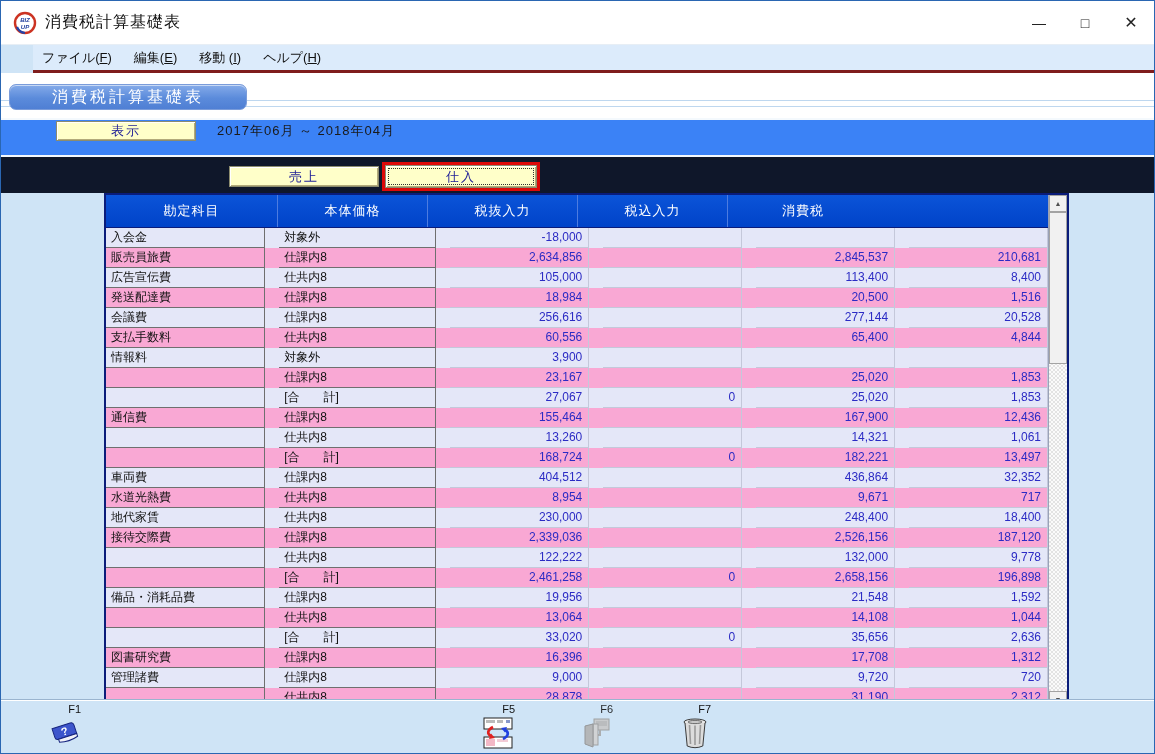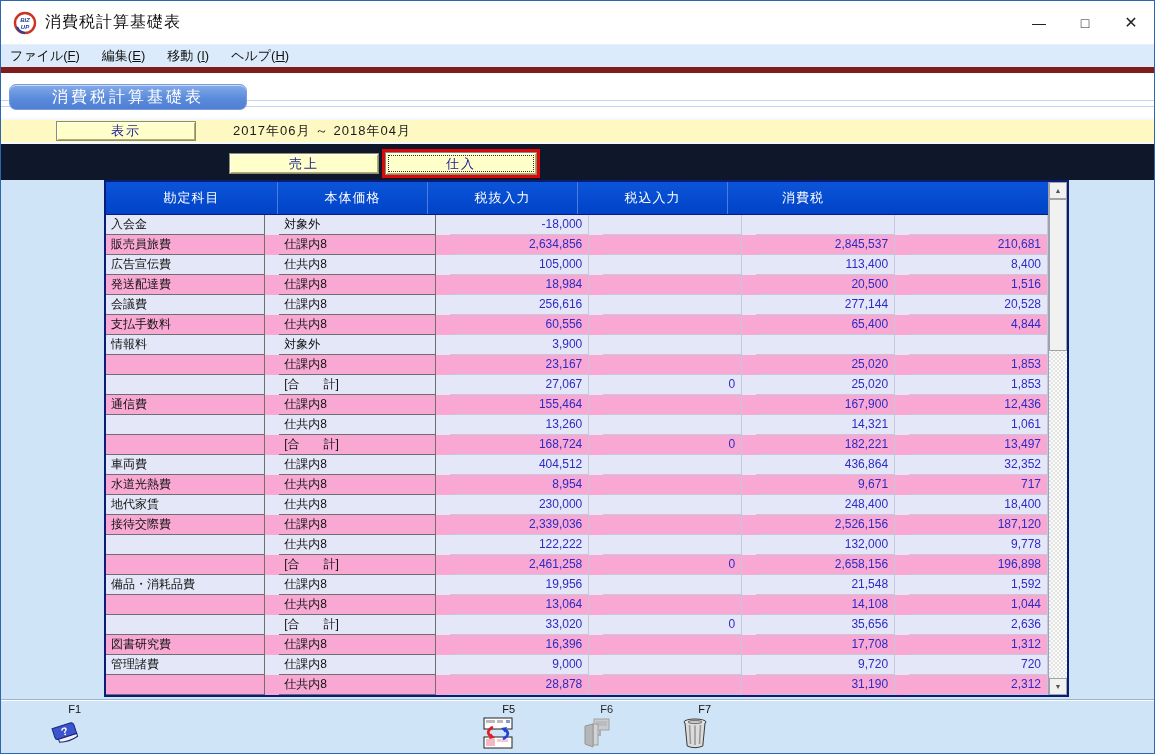--- a/index.html
+++ b/index.html
@@ -9,42 +9,42 @@
 
   
   .titlebar { height:44px; background:#ffffff; display:flex; align-items:center; border-bottom:1px solid #e7eef5; }
   .titlebar .logo { margin-left:12px; width:24px; height:24px; }
   .titlebar .title { margin-left:8px; font-size:16px; color:#111; letter-spacing:1px; }
   .win-controls { margin-left:auto; display:flex; height:100%; }
   .win-btn { width:46px; height:100%; display:flex; align-items:center; justify-content:center; font-size:14px; color:#222; cursor:default; }
   .win-btn.close { font-size:16px; }
 
   
-  .menubar { height:28px; background:#dcebfb; display:flex; align-items:center; border-bottom:6px solid #7f1d1d; }
+  .menubar { height:28px; background:#dcebfb; display:flex; align-items:center; border-bottom:3px solid #7f1d1d;margin-left:32px; }
   .menu-item { font-size:13px; color:#111; padding:0 11px; }
   .menu-item:first-child { padding-left:9px; }
   .menu-item u { text-decoration:underline; }
 
   
   .band { height:45px; background:#ffffff; position:relative; }
   .band .rule { position:absolute; left:0; right:0; height:1px; background:#bed7ef; }
   .rule.r1 { top:27px; } .rule.r2 { top:33px; }
   .banner { position:absolute; left:8px; top:11px; width:238px; height:26px; border-radius:7px;
     background:linear-gradient(180deg,#85abe9 0%,#5b8bdb 55%,#4f7fd4 100%);
     border:1px solid #7a9cda; color:#fff; font-size:16px; letter-spacing:3px;
     display:flex; align-items:center; justify-content:center; box-shadow:inset 0 1px 0 rgba(255,255,255,.55); z-index:2; }
 
   .sep { height:2px; background:#f4f9fd; }
 
   
-  .filter-row { height:22px; position:relative; background:#fef9c3; }
+  .filter-row { height:35px; position:relative; background:#3b82f6; }
   .btn-cream { background:#ffffc9; border:1px solid #8c8c6e; box-shadow:inset 1px 1px 0 #ffffff, inset -1px -1px 0 #b2aa7a;
     color:#1c1c96; font-size:13px; display:flex; align-items:center; justify-content:center; letter-spacing:2px; cursor:default; }
   .display-btn { position:absolute; left:55px; top:1px; width:140px; height:20px; }
-  .period { position:absolute; left:232px; top:0; height:22px; line-height:22px; font-size:13px; color:#1a1a1a; letter-spacing:1px; }
+  .period { position:absolute; left:216px; top:0; height:22px; line-height:22px; font-size:13px; color:#1a1a1a; letter-spacing:1px; }
 
   
   .tab-row { height:36px; position:relative; background:#0f172a; }
   .sales-btn { position:absolute; left:228px; top:9px; width:150px; height:21px; }
   .highlight-box { position:absolute; left:381px; top:5px; width:158px; height:29px; border:3px solid #dd0909; }
   .purchase-btn { width:100%; height:100%; outline:1px dotted #303030; outline-offset:-4px; }
 
   
   .main { flex:1; position:relative; background:#cfe4f6; }
   .grid { position:absolute; left:103px; top:0; width:965px; height:517px; border:2px solid #0a1c7a; background:#fff; display:flex; flex-direction:column; }

